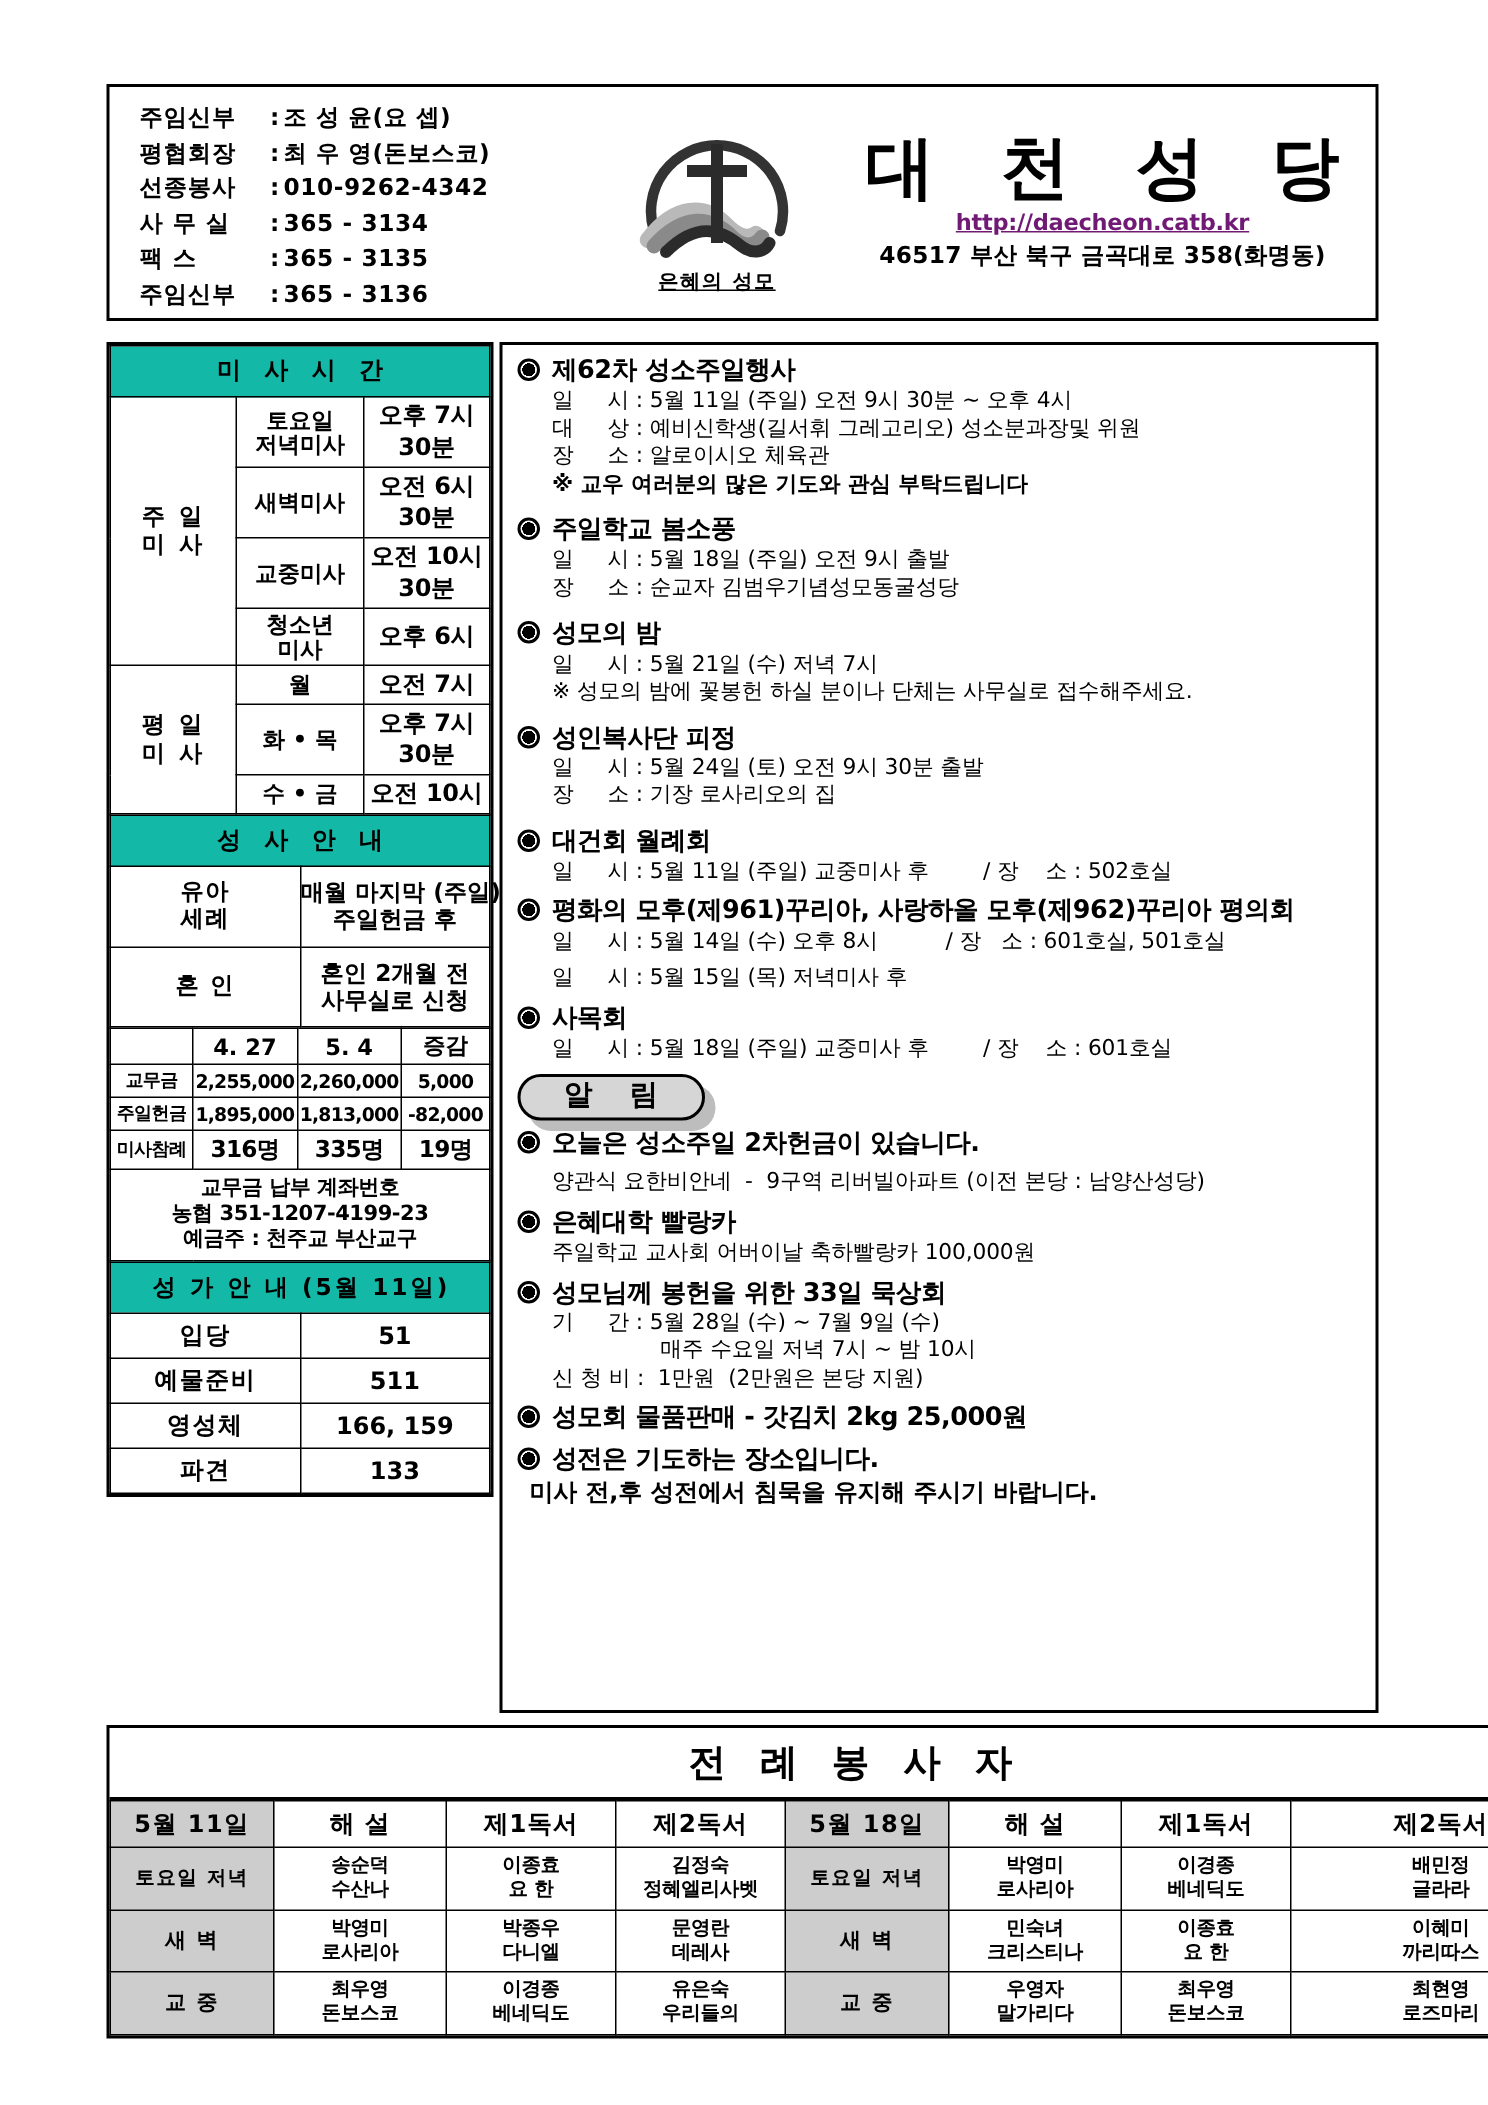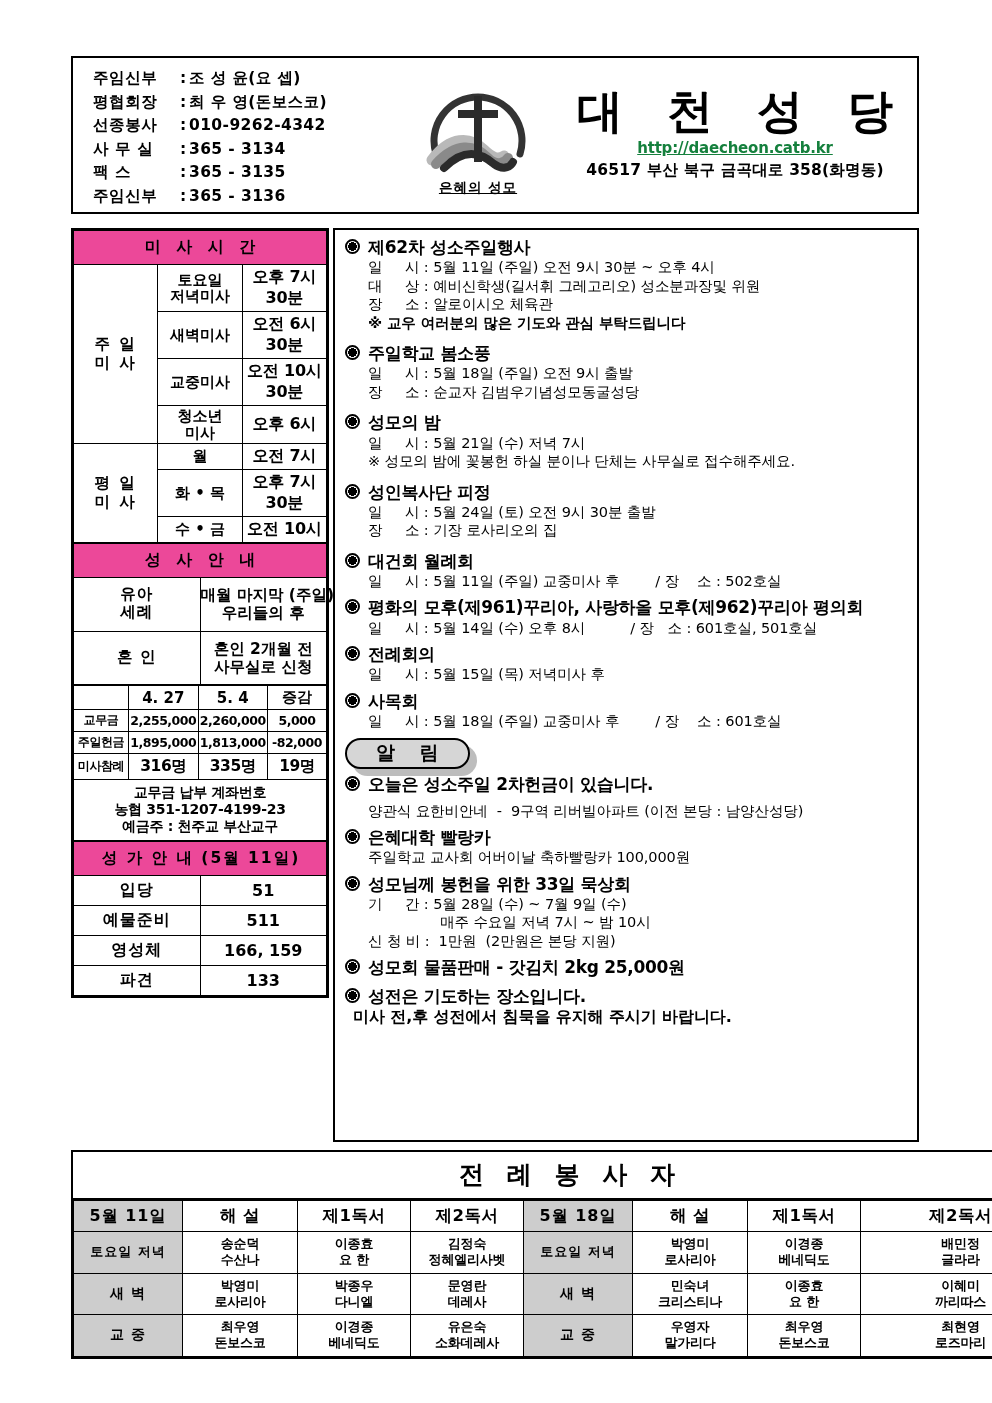--- a/index.html
+++ b/index.html
@@ -82,21 +82,21 @@
     font-size: 46px;
     font-weight: bold;
     letter-spacing: 14px;
     line-height: 1.05;
     text-indent: 14px;
     margin-bottom: 4px;
   }
   .church-url {
     font-size: 15px;
     font-weight: bold;
-    color: #15803d;
+    color: #701a75;
     text-decoration: underline;
     letter-spacing: -0.2px;
     line-height: 1.25;
   }
   .church-addr {
     font-size: 15.5px;
     font-weight: bold;
     letter-spacing: 0.2px;
     margin-top: 2px;
   }
@@ -115,21 +115,21 @@
     table-layout: fixed;
   }
   table.t td {
     border: 1px solid #000;
     text-align: center;
     vertical-align: middle;
     font-weight: bold;
     padding: 2px 1px;
   }
   .sec-head {
-    background: #ec4899;
+    background: #14b8a6;
     font-size: 16px;
     letter-spacing: 5px;
     padding: 6px 0 !important;
     text-indent: 5px;
   }
   .sec-head.small { letter-spacing: 2px; font-size: 15.5px; text-indent: 2px;}
   .cellname { font-size: 15px; line-height: 1.1; }
   .celltime { font-size: 16px; letter-spacing: -0.2px; }
   .side-v { font-size: 15.5px; letter-spacing: 2px; line-height: 1.2; }
 
@@ -365,21 +365,21 @@
 
     <table class="t">
       <tbody>
           <tr>
         <td class="sec-head" colspan="2">성 사 안 내</td>
       </tr>
       <tr>
         <td class="sacr-label" style="width:52px;white-space:pre">유아
 세례</td>
         <td class="sacr-val" style="white-space:pre;padding:8px 0">매월 마지막 (주일)
-우리들의 후</td>
+주일헌금 후</td>
       </tr>
       <tr>
         <td class="sacr-label" style="white-space:pre">혼 인</td>
         <td class="sacr-val" style="white-space:pre;padding:8px 0">혼인 2개월 전
 사무실로 신청</td>
       </tr>
     </tbody>
       </table>
 
     <table class="t">
@@ -500,24 +500,20 @@
     <div class="item">
       <div class="item-title">
         <span class="bullet"></span>
         <span>평화의 모후(제961)꾸리아, 사랑하올 모후(제962)꾸리아 평의회</span>
       </div>
       <div class="detail">일     시 : 5월 14일 (수) 오후 8시          / 장   소 : 601호실, 501호실</div>
     </div>
     <div class="spacer-xs"></div>
 
     <div class="item">
-      <div class="item-title">
-        <span class="bullet"></span>
-        <span>전례회의</span>
-      </div>
       <div class="detail">일     시 : 5월 15일 (목) 저녁미사 후</div>
     </div>
     <div class="spacer-xs"></div>
 
     <div class="item">
       <div class="item-title">
         <span class="bullet"></span>
         <span>사목회</span>
       </div>
       <div class="detail">일     시 : 5월 18일 (주일) 교중미사 후        / 장    소 : 601호실</div>
@@ -626,21 +622,21 @@
         <td class="nm" style="white-space:pre">이혜미
 까리따스</td>
       </tr>
       <tr>
         <td class="rh" style="font-size:14px">교  중</td>
         <td class="nm" style="white-space:pre">최우영
 돈보스코</td>
         <td class="nm" style="white-space:pre">이경종
 베네딕도</td>
         <td class="nm" style="white-space:pre">유은숙
-소화데레사</td>
+우리들의</td>
         <td class="rh" style="font-size:14px">교  중</td>
         <td class="nm" style="white-space:pre">우영자
 말가리다</td>
         <td class="nm" style="white-space:pre">최우영
 돈보스코</td>
         <td class="nm" style="white-space:pre">최현영
 로즈마리</td>
       </tr>
     </tbody>
       </table>

